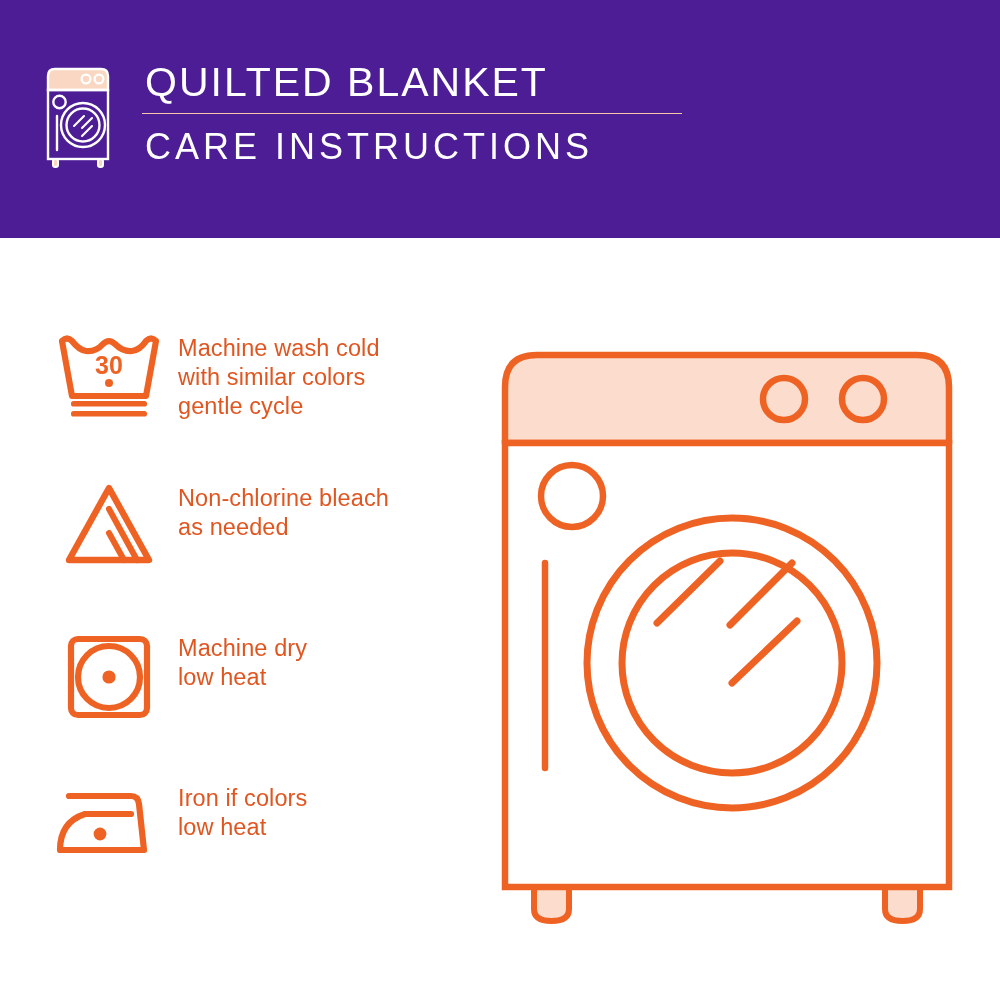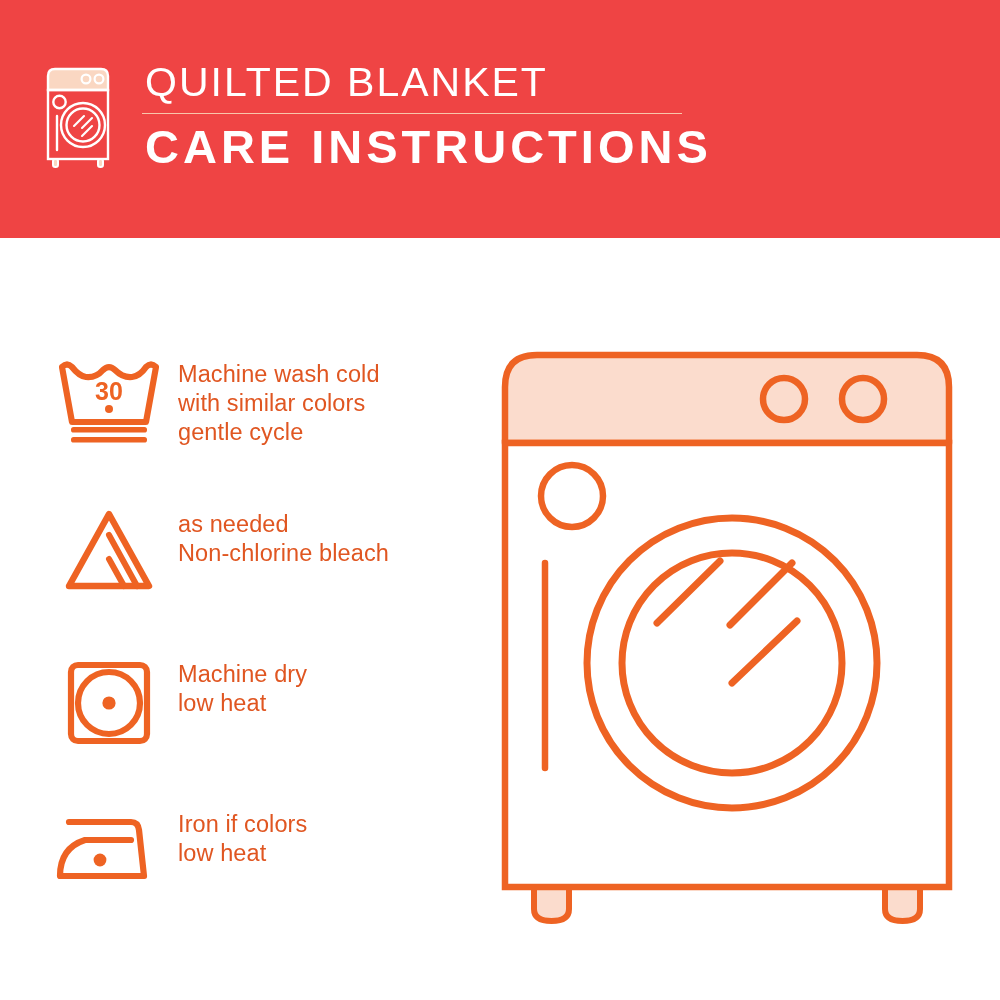--- a/index.html
+++ b/index.html
@@ -14,21 +14,21 @@
     overflow: hidden;
     position: relative;
   }
 
   
   #header {
     position: absolute;
     left: 0; top: 0;
     width: 1000px;
     height: 238px;
-    background: #ef4444;
+    background: #4c1d95;
     box-sizing: border-box;
   }
   #header-inner {
     position: absolute;
     left: 42px;
     top: 58px;
     display: flex;
     align-items: flex-start;
   }
   #header-logo {
@@ -53,43 +53,43 @@
   }
   #title-divider {
     height: 1px;
     background: #f8c6ab;
     margin-top: 7px;
     margin-bottom: 7px;
     width: 540px;
   }
   #title-line2 {
     color: #ffffff;
-    font-size: 47px;
+    font-size: 36px;
     line-height: 52px;
     letter-spacing: 4.0px;
-    font-weight: 700;
+    font-weight: 400;
     white-space: nowrap;
     padding-left: 3px;
   }
 
   
   #content {
     position: absolute;
     left: 0;
     top: 238px;
     width: 1000px;
     height: 762px;
     background: #ffffff;
   }
 
   
   #care-list {
     position: absolute;
     left: 48px;
-    top: 116px;
+    top: 90px;
     width: 420px;
   }
   .care-row {
     position: relative;
     display: flex;
     align-items: flex-start;
     height: 150px;
   }
   .care-symbol {
     width: 122px;
@@ -184,22 +184,22 @@
 
     <div class="care-row">
       <div class="care-symbol">
         <svg width="100" height="92" viewBox="0 0 100 92">
           <path d="M50 8 L90 80 L10 80 Z" fill="none" stroke="#ee6323" stroke-width="6.4" stroke-linejoin="round"></path>
           <line x1="50" y1="29" x2="78" y2="80" stroke="#ee6323" stroke-width="6.0" stroke-linecap="round"></line>
           <line x1="50" y1="53" x2="65" y2="80" stroke="#ee6323" stroke-width="6.0" stroke-linecap="round"></line>
         </svg>
       </div>
       <div class="care-text">
+        <span class="tline">Non-chlorine bleach</span>
         <span class="tline">as needed</span>
-        <span class="tline">Non-chlorine bleach</span>
       </div>
     </div>
 
     <div class="care-row">
       <div class="care-symbol">
         <svg width="94" height="92" viewBox="0 0 94 92">
           <rect x="9" y="9" width="76" height="76" rx="7" fill="none" stroke="#ee6323" stroke-width="6.2"></rect>
           <circle cx="47" cy="47" r="31" fill="none" stroke="#ee6323" stroke-width="6.2"></circle>
           <circle cx="47" cy="47" r="6.6" fill="#ee6323"></circle>
         </svg>

